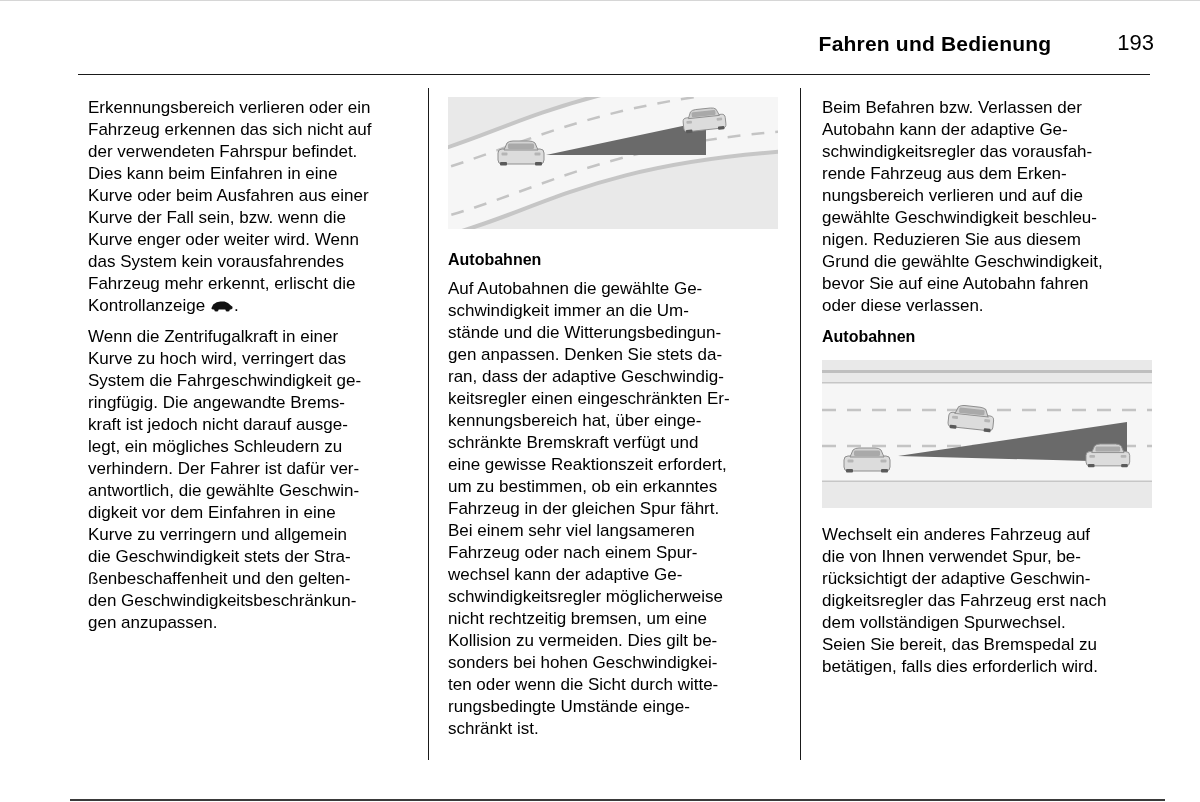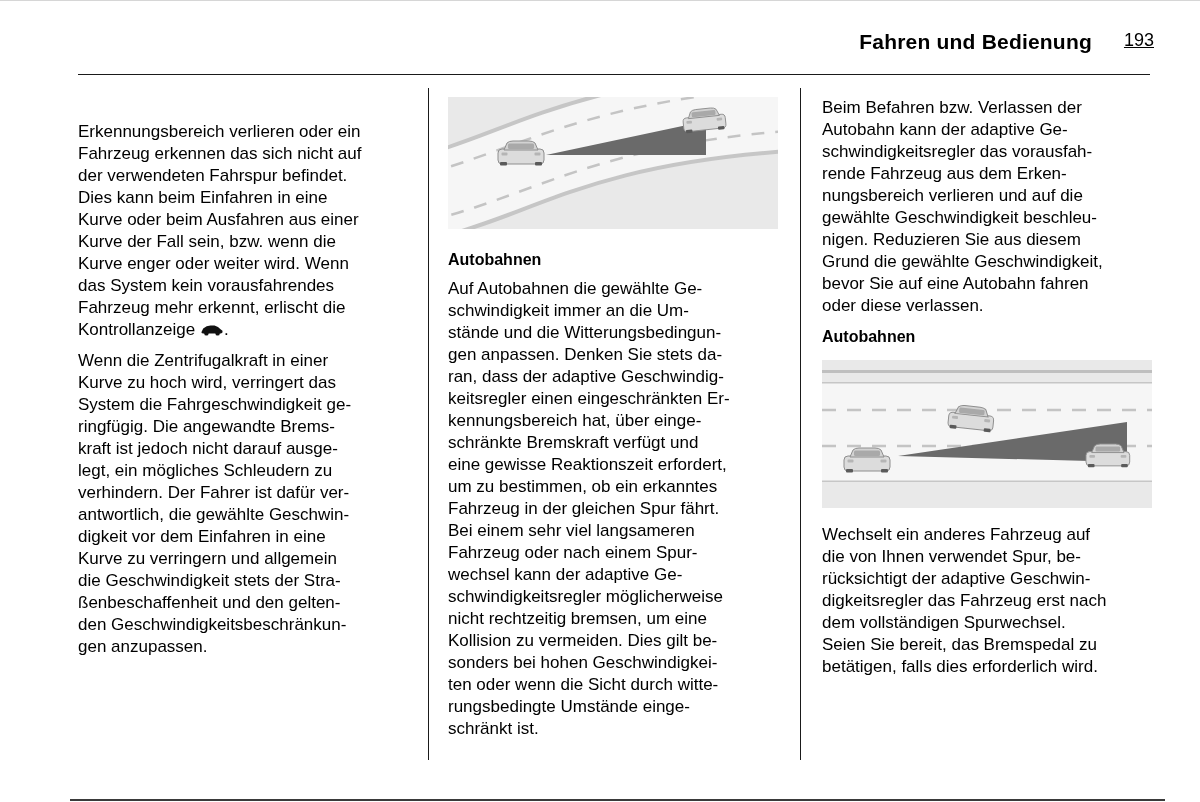--- a/index.html
+++ b/index.html
@@ -8,32 +8,32 @@
     position:relative;
     width:1200px;height:802px;
     background:#ffffff;
     font-family:"Liberation Sans","DejaVu Sans",sans-serif;
     color:#000;
     overflow:hidden;
   }
   .top-edge{position:absolute;top:0;left:0;width:1200px;height:1px;background:#d6d6d6;}
   .bottom-edge{position:absolute;top:799px;left:70px;width:1095px;height:2px;background:#3a3a3a;}
 
-  .header{position:absolute;top:30px;right:46px;display:flex;align-items:flex-start;gap:32px;}
+  .header{position:absolute;top:30px;right:46px;display:flex;align-items:flex-end;gap:66px;}
   .header .title{font-size:21px;font-weight:bold;letter-spacing:.2px;}
-  .header .pagenum{font-size:18px;text-decoration:underline;}
+  .header .pagenum{font-size:22px;}
 
   .rule{position:absolute;left:78px;top:74px;width:1072px;height:1px;background:#1a1a1a;}
   .vdiv{position:absolute;top:88px;width:1px;height:672px;background:#1a1a1a;}
   .vdiv.d1{left:428px}
   .vdiv.d2{left:800px}
 
   .col{position:absolute;top:97px;font-size:17px;line-height:22px;}
   .col p{margin:0 0 9px 0;white-space:pre-line;}
-  .col1{left:78px;width:346px;margin-top:24px;}
+  .col1{left:88px;width:346px;}
   .col2{left:448px;width:346px;}
   .col3{left:822px;width:342px;}
 
   h2.sect{font-size:16px;font-weight:bold;margin:0 0 7px 0;line-height:22px;}
   .col3 h2.sect{margin:6px 0 12px 0;}
 
   figure{margin:0;padding:0;}
   .col2 figure{margin:0 0 20px 0;}
   .col3 figure{margin:0 0 16px 0;}
   .illus{display:block;}

